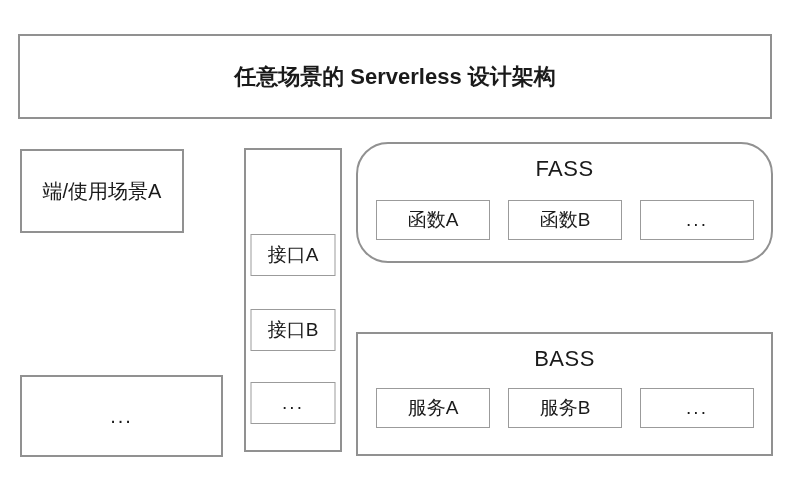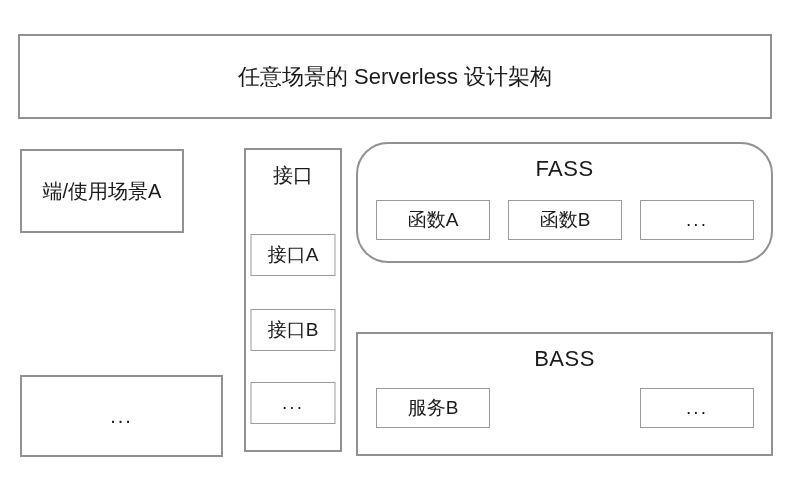--- a/index.html
+++ b/index.html
@@ -17,21 +17,21 @@
     position: absolute;
     background: #ffffff;
     display: flex;
     align-items: center;
     justify-content: center;
     text-align: center;
   }
   .outer { border: 2px solid #919191; }
   .inner { border: 1.5px solid #9b9b9b; }
 
-  .title-box { left: 18px; top: 34px; width: 754px; height: 85px; font-size: 22px; }
+  .title-box { left: 18px; top: 34px; width: 754px; height: 85px; font-size: 22px; font-weight: bold; }
 
   .client-a   { left: 20px; top: 149px; width: 164px; height: 84px; font-size: 20px; }
   .client-b   { left: 20px; top: 263px; width: 203px; height: 83px; font-size: 20px; }
   .client-etc { left: 20px; top: 375px; width: 203px; height: 82px; font-size: 20px; }
 
   .iface-container { left: 244px; top: 148px; width: 98px; height: 304px; }
   .container-title {
     position: absolute; top: 13px; left: 0; right: 0;
     text-align: center; font-size: 20px; line-height: 24px;
   }
@@ -75,21 +75,20 @@
   </div>
 
   <div class="box outer client-a">
     <span>端/使用场景A</span>
   </div>
   <div class="box outer client-etc">
     <span class="dots">...</span>
   </div>
 
   <div class="box outer iface-container">
-    <div class="container-title">接口</div>
     <div class="box inner iface-item iface-a">
       <span>接口A</span>
     </div>
     <div class="box inner iface-item iface-b">
       <span>接口B</span>
     </div>
     <div class="box inner iface-item iface-etc">
       <span class="dots">...</span>
     </div>
   </div>
@@ -106,20 +105,23 @@
       <div class="group-item">
         <span class="dots">...</span>
       </div>
     </div>
   </div>
 
   <div class="box outer group-container bass-container">
     <div class="group-title">BASS</div>
     <div class="group-row">
       <div class="group-item">
+        <span>服务A</span>
+      </div>
+      <div class="group-item">
         <span>服务B</span>
       </div>
       <div class="group-item">
         <span class="dots">...</span>
       </div>
     </div>
   </div>
 
 </div>
 

